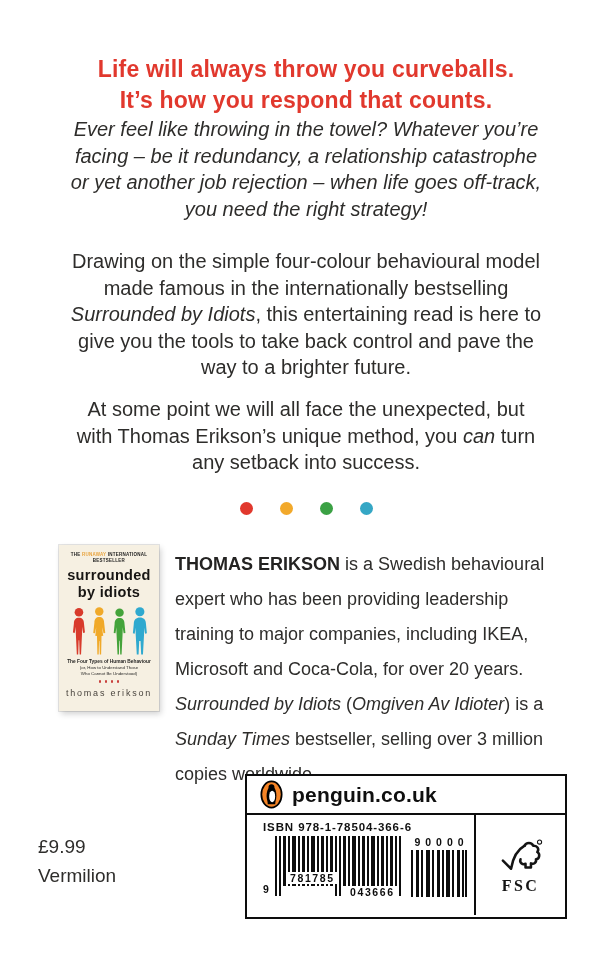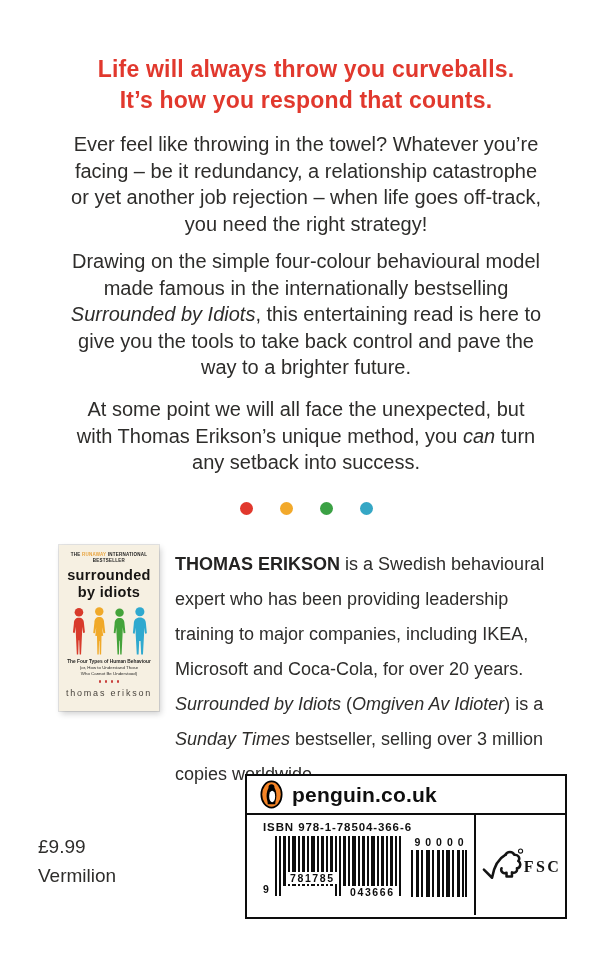--- a/index.html
+++ b/index.html
@@ -13,21 +13,21 @@
   .headline { position:absolute; top:54px; left:0; right:0; margin:0;
     text-align:center; font-size:23px; font-weight:bold; line-height:31px;
     color:#e1382d; letter-spacing:0.2px; }
   .hl-line { display:block; }
 
   
   .blurb { position:absolute; left:50%; transform:translateX(-50%);
     width:474px; margin:0; text-align:center;
     font-size:20px; line-height:26.5px; color:#2e2d2b; }
   .blurb em { font-style:italic; }
-  .p1 { top:131px; }
+  .p1 { top:116px;font-style:italic; }
   .p2 { top:248px; }
   .p3 { top:396px; }
 
   
   .dots { position:absolute; top:502px; left:0; right:0;
     display:flex; justify-content:center; gap:27px; }
   .dot { width:13px; height:13px; border-radius:50%; background:#999; }
 
   
   .about { position:absolute; top:545px; left:59px; width:502px; display:flex; }
@@ -65,21 +65,21 @@
   .ean { position:relative; width:140px; height:64px; }
   .ean svg { position:absolute; left:12px; top:0; width:126px; height:60px; }
   .ean-digit { position:absolute; font-size:10.5px; font-weight:bold; color:#0d0d0d; }
   .ean-9 { left:0; bottom:5px; }
   .ean-g1 { left:25px; bottom:16px; background:#fff; padding:0 2px; letter-spacing:1.6px; }
   .ean-g2 { left:85px; bottom:2px; background:#fff; padding:0 2px; letter-spacing:1.6px; }
   .supp { margin-left:8px; width:58px; }
   .supp-num { font-size:10.5px; font-weight:bold; letter-spacing:5px; text-indent:3px;
     text-align:center; color:#0d0d0d; }
   .supp svg { display:block; width:56px; height:47px; margin-top:2px; }
-  .fsc-cell { flex:1; display:flex; flex-direction:row; align-items:center;
+  .fsc-cell { flex:1; display:flex; flex-direction:column; align-items:center;
     justify-content:center; padding-top:2px; }
   .fsc-icon svg { width:44px; height:38px; display:block; }
   .fsc-label { font-family:"Liberation Serif", serif; font-weight:bold;
     font-size:16px; letter-spacing:2.5px; color:#141414; margin-top:1px; }
 
   
   .imprint { position:absolute; left:38px; top:836px; }
   .price { font-size:19px; color:#2e2d2b; }
   .imprint-name { font-size:19px; margin-top:7px; color:#2e2d2b; }
   .credits { margin-top:17px; font-style:italic; font-size:13.5px; line-height:20px; color:#343332; }

